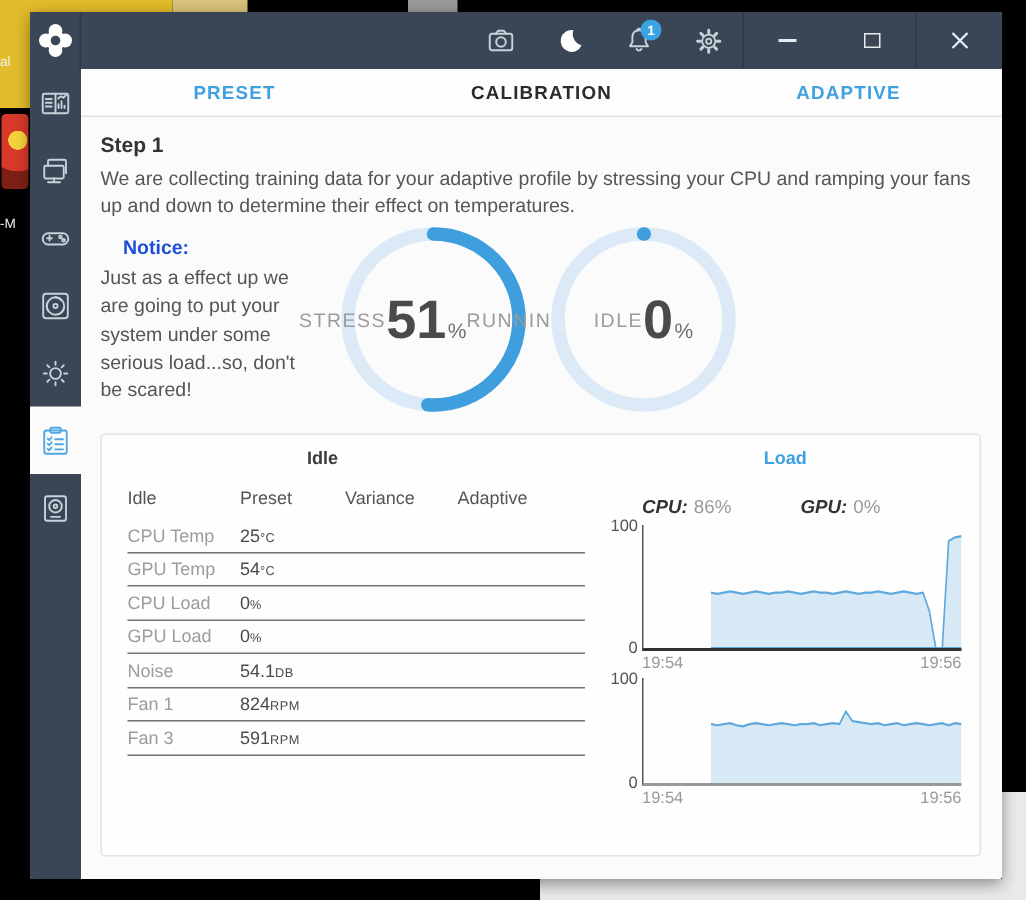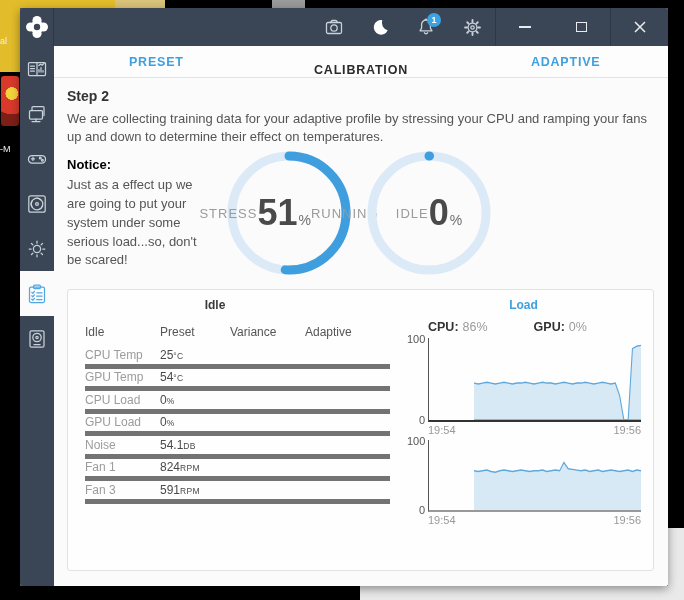--- a/index.html
+++ b/index.html
@@ -44,57 +44,57 @@
   .win-btn { width:57px; display:flex; align-items:center; justify-content:center; cursor:pointer; }
   .min-glyph { width:12px; height:2px; background:#e8ebef; }
   .max-glyph { width:11px; height:10px; border:1.5px solid #e8ebef; }
   .badge { position:absolute; top:5px; right:8px; min-width:14px; height:14px; border-radius:7px;
     background:#3ba3e2; color:#fff; font-size:9px; font-weight:bold; display:flex; align-items:center; justify-content:center; }
 
   
   .tabs { height:32px; flex:0 0 32px; display:flex; background:#fdfdfd; border-bottom:1px solid #e3e3e3; }
   .tab { flex:1; display:flex; align-items:center; justify-content:center; font-size:12.5px; font-weight:bold;
     letter-spacing:.8px; color:#3ea0e0; cursor:pointer; }
-  .tab.active { color:#2b2b2b;align-items:flex-end; }
+  .tab.active { color:#2b2b2b; }
 
   
   .content { flex:1; padding:10px 14px 0 13px; background:#fbfbfb; }
   .step-title { font-size:14px; font-weight:bold; color:#333; margin-bottom:6px; }
   .step-desc { font-size:13px; color:#555; line-height:1.35; margin-bottom:4px; max-width:600px; }
 
   .gauge-row { display:flex; margin-top:2px; }
   .notice { width:146px; flex:0 0 146px; padding-top:8px; }
-  .notice-title { font-size:13px; font-weight:bold; color:#000000; margin-bottom:4px; }
+  .notice-title { font-size:13px; font-weight:bold; color:#1d4ed8; margin-bottom:4px;margin-left:15px; }
   .notice-text { font-size:13px; color:#555; line-height:1.45; }
   .gauge { position:relative; width:128px; height:128px; margin-left:8px; }
   .gauge:first-of-type { margin-left:0; }
   .g1 { margin-left:12px; }
   .g2 { margin-left:12px; }
   .gauge-text { position:absolute; inset:0; display:flex; flex-direction:row; align-items:center; justify-content:center; }
   .gauge-label { font-size:13px; color:#9b9b9b; letter-spacing:1px; }
   .gauge-valrow { display:flex; align-items:baseline; line-height:1; margin:2px 0; }
   .gauge-value { font-size:36px; font-weight:bold; color:#4a4a4a; }
   .gauge-unit { font-size:14px; color:#6f6f6f; margin-left:1px; }
   .gauge-sub { font-size:13px; color:#9b9b9b; letter-spacing:1px; min-height:15px; }
 
   
   .panel { margin-top:12px; height:282px; border:1px solid #e2e2e2; border-radius:3px; background:#fefefe; display:flex; }
   .panel-left { flex:0 0 332px; width:332px; padding:8px 0 0 17px; }
   .table-title { width:260px; text-align:center; font-size:12px; font-weight:bold; color:#3a3a3a; margin-bottom:8px; }
   .thead, .trow { display:grid; grid-template-columns:75px 70px 75px 77px; width:305px; align-items:center; }
   .thead { height:24px; font-size:12px; color:#555; margin-bottom:2px; }
-  .trow { height:22.5px; border-bottom:5px solid #737373; }
+  .trow { height:22.5px; border-bottom:1px solid #737373; }
   .trow .tlabel { font-size:12px; color:#9c9c9c; }
   .trow .tval { font-size:12px; color:#4a4a4a; }
   .tunit { font-size:8.5px; letter-spacing:.3px; }
 
   .panel-right { flex:1; padding:8px 12px 0 6px; }
-  .load-title { text-align:center; font-size:12px; font-weight:bold; color:#3ea0e0; margin-bottom:4px; }
+  .load-title { text-align:center; font-size:12px; font-weight:bold; color:#3ea0e0; margin-bottom:16px; }
   .stats { display:flex; gap:46px; padding-left:22px; height:20px; align-items:center; }
-  .stat-label { font-size:12.5px; font-weight:bold; color:#333; }
+  .stat-label { font-size:12.5px; font-weight:bold; color:#333;font-style:italic; }
   .stat-value { font-size:12.5px; color:#9b9b9b; margin-left:4px; }
   .plot-wrap { position:relative; margin-left:22px; margin-top:2px;padding-left:45px; }
   .plot1 { height:84px; }
   .plot2 { height:72px; }
   .plot-wrap { border-left:1.5px solid #555; }
   .plot1 { border-bottom:2px solid #333; }
   .plot2 { border-bottom:2px solid #999; }
   .plot-wrap svg { display:block; width:100%; height:100%; }
   .ytick-top { position:absolute; left:-22px; top:-5px; font-size:11px; color:#555; }
   .ytick-bot { position:absolute; left:-10px; bottom:-6px; font-size:11px; color:#555; }
@@ -238,21 +238,21 @@
         </div>
       <div class="tab active">
           <span>CALIBRATION</span>
         </div>
       <div class="tab">
           <span>ADAPTIVE</span>
         </div>
     </div>
 
     <div class="content">
-      <div class="step-title">Step 2</div>
+      <div class="step-title">Step 1</div>
       <div class="step-desc">We are collecting training data for your adaptive profile by stressing your CPU and ramping your fans up and down to determine their effect on temperatures.</div>
 
       <div class="gauge-row">
         <div class="notice">
           <div class="notice-title">Notice:</div>
           <div class="notice-text">Just as a effect up we are going to put your system under some serious load...so, don't be scared!</div>
         </div>
 
         <div class="gauge g1">
           <svg width="128" height="128" viewBox="0 0 128 128">

